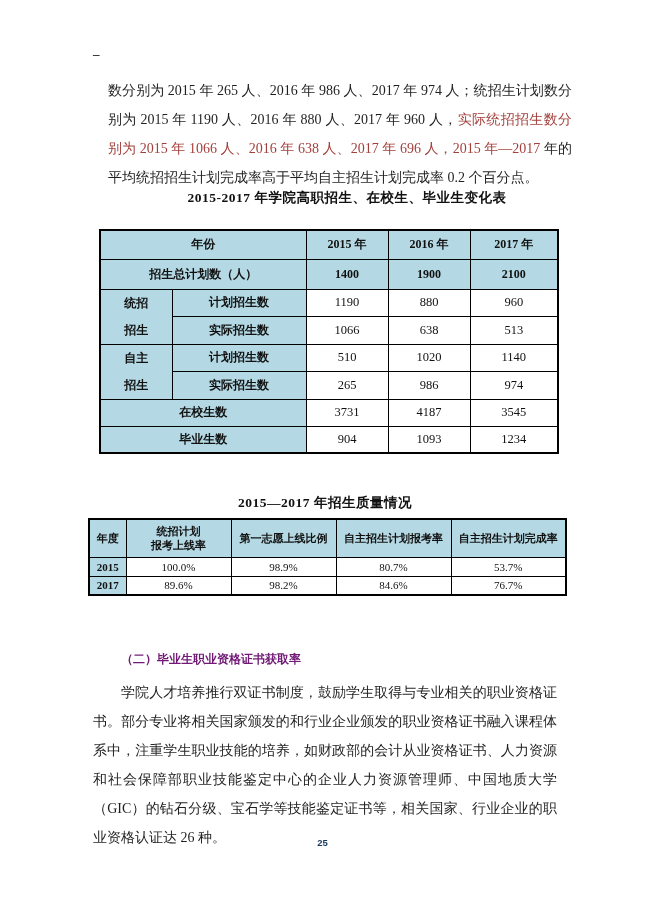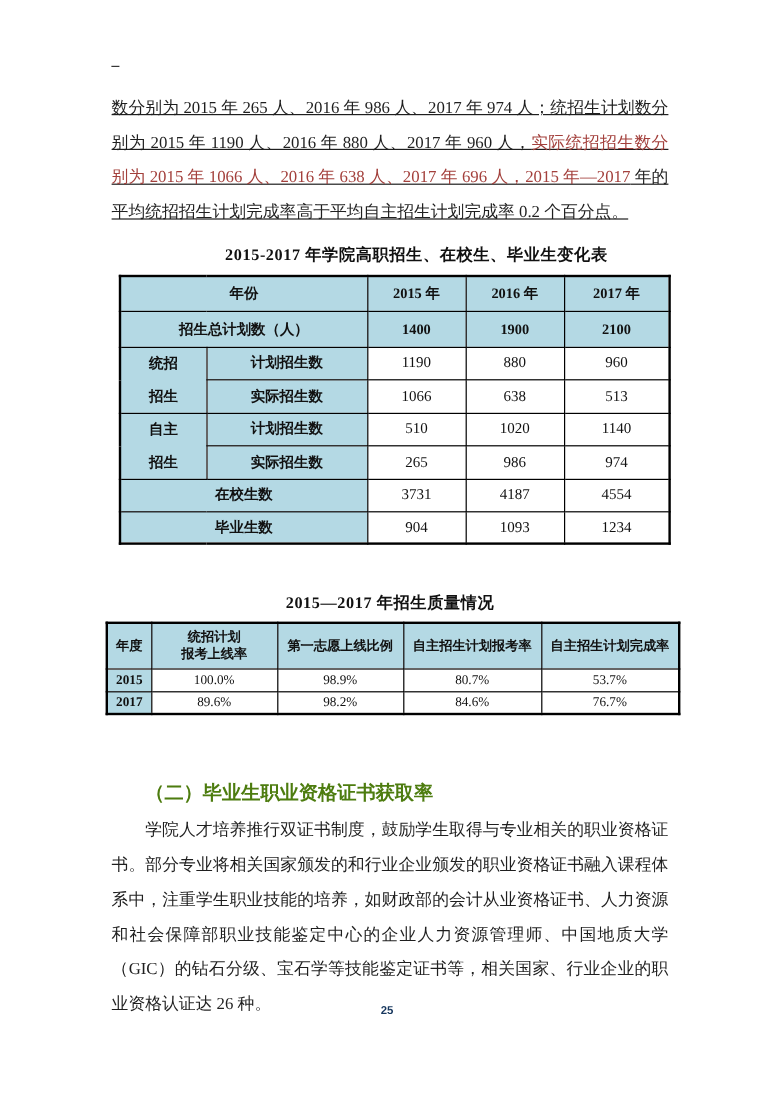--- a/index.html
+++ b/index.html
@@ -8,33 +8,32 @@
     position:relative;
     font-family:"Liberation Serif","DejaVu Serif",serif;
     color:#1a1a1a;
     overflow:hidden;
   }
   .dash {
     position:absolute; left:93px; top:46px;
     font-size:13px; font-weight:bold; color:#222;
   }
   .intro {
-    position:absolute; left:93px; top:76px; width:464px;
+    position:absolute; left:108px; top:76px; width:464px;
     font-size:14px; line-height:29px;
     text-align:justify; text-justify:inter-ideograph;
     color:#1f1f1f;
-    text-decoration:underline;
   }
   .red-seg { color:#A3403C; }
   .tbl-title {
     position:absolute; width:464px; text-align:center;
     font-size:13.5px; font-weight:bold; color:#111;
     letter-spacing:0.5px;
   }
-  #t1-title { left:115px; top:204px; }
+  #t1-title { left:115px; top:189px; }
   #t2-title { left:93px;  top:494px; }
   table {
     position:absolute; border-collapse:collapse;
     border:2px solid #000; table-layout:fixed;
   }
   td {
     border:1px solid #000; text-align:center; vertical-align:middle;
     color:#111; overflow:hidden;
   }
   .blue { background:#B4D9E4; }
@@ -44,21 +43,21 @@
   #table1 tr.r1 td { height:29px; }
   #table1 tr.r2 td { height:30px;margin-left:24px; }
   #table1 .num { font-size:12.5px; }
   .group-line { display:block; line-height:27px; font-weight:bold; }
   #table2 { left:88px; top:518px; width:477px; font-size:11px; }
   #table2 tr.hd td { height:38px; }
   #table2 tr.dr td { height:19px; }
   .hdr-line { display:block; line-height:14px; }
   .heading2 {
     position:absolute; left:121px; top:651px;
-    font-size:16px; font-weight:bold; color:#4d7c0f;
+    font-size:12px; font-weight:bold; color:#701a75;
   }
   .para2 {
     position:absolute; left:93px; top:678px; width:464px;
     font-size:14px; line-height:29px;
     text-align:justify; text-justify:inter-ideograph;
     text-indent:2em; color:#1f1f1f;
   }
   .page-num {
     position:absolute; left:0; top:837px; width:100%;
     text-align:center; font-size:9.5px; font-weight:bold; color:#17375E;
@@ -124,21 +123,21 @@
   <tr>
     <td class="blue lbl">实际招生数</td>
     <td class="num">265</td>
     <td class="num">986</td>
     <td class="num">974</td>
   </tr>
   <tr>
     <td colspan="2" class="blue lbl">在校生数</td>
     <td class="num">3731</td>
     <td class="num">4187</td>
-    <td class="num">4554</td>
+    <td class="num">3545</td>
   </tr>
   <tr>
     <td colspan="2" class="blue lbl">毕业生数</td>
     <td class="num">904</td>
     <td class="num">1093</td>
     <td class="num">1234</td>
   </tr>
 </tbody>
   </table>
 

